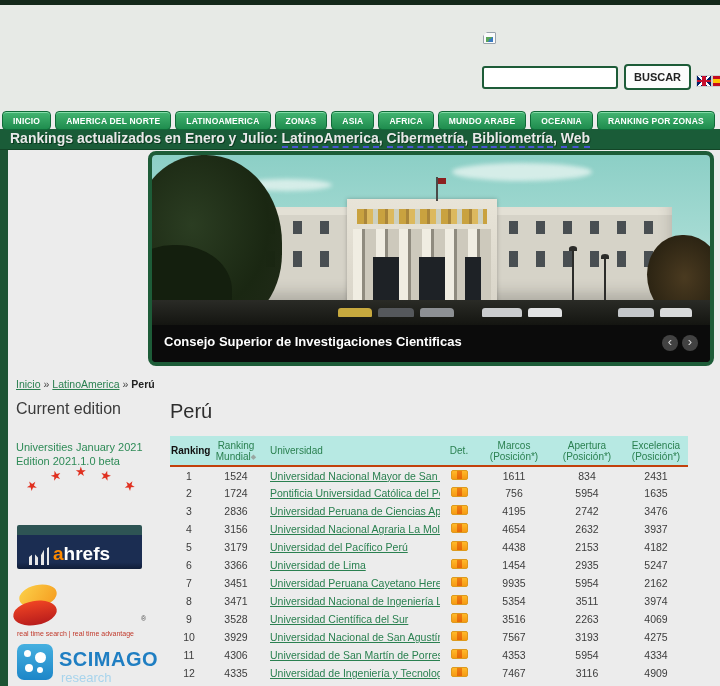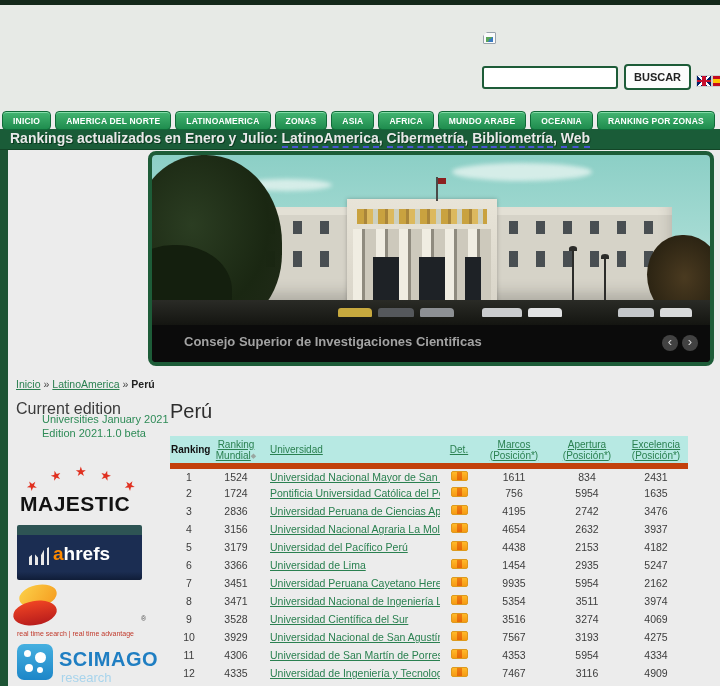--- a/index.html
+++ b/index.html
@@ -112,40 +112,40 @@
     background:repeating-linear-gradient(90deg, rgba(0,0,0,0) 0 10px, #1e2226 10px 36px, rgba(0,0,0,0) 36px 46px); }
   .flagpole { position:absolute; left:284px; top:22px; width:2px; height:24px; background:#4a4a48; }
   .flagcloth { position:absolute; left:286px; top:23px; width:8px; height:6px; background:#8c2020; }
   .tree { position:absolute; border-radius:48% 52% 45% 55%; }
   .lamp { position:absolute; width:2px; background:#2c2c2a; }
   .lamp::before { content:""; position:absolute; top:-5px; left:-3px; width:8px; height:5px; background:#2c2c2a; border-radius:50% 50% 0 0; }
   .street { position:absolute; left:0; bottom:0; width:558px; height:25px;
     background:linear-gradient(180deg,#2a2b26, #141511); }
   .car { position:absolute; bottom:8px; height:9px; border-radius:3px 4px 1px 1px; }
   .caption-bar { position:absolute; left:0; top:170px; width:558px; height:37px; background:#0b0b0b; }
-  .caption-text { position:absolute; left:12px; top:9px; font-size:13px; font-weight:bold; color:#a3a3a3;margin-left:20px; }
+  .caption-text { position:absolute; left:12px; top:9px; font-size:13px; font-weight:bold; color:#ffffff; }
   .car-arrow {
     position:absolute; top:10px; width:16px; height:16px; border-radius:50%;
     background:#424242; color:#d8d8d8; font-size:13px; line-height:14px; text-align:center; cursor:pointer;
   }
   .arrow-prev { right:32px; } .arrow-next { right:12px; }
 
   
   .breadcrumb { position:absolute; left:16px; top:378px; font-size:10.5px; color:#333; white-space:nowrap; }
   .breadcrumb a { color:#2a8050; text-decoration:underline; cursor:pointer; }
   .breadcrumb .bc-sep { color:#444; margin:0 3px; }
   .breadcrumb .bc-current { font-weight:bold; color:#222; }
   .current-edition { position:absolute; left:16px; top:400px; font-size:16px; color:#3a3a3a; }
-  .edition-lines { position:absolute; left:16px; top:412px; font-size:11px; line-height:14px; color:#2e8b57;margin-left:26px; }
+  .edition-lines { position:absolute; left:16px; top:440px; font-size:11px; line-height:14px; color:#2e8b57; }
 
   .logo-majestic { position:absolute; left:18px; top:462px; width:120px; height:60px; }
   .maj-star { position:absolute; color:#e03020; font-size:13px; }
   .maj-text { position:absolute; left:2px; top:30px; font-size:21px; font-weight:bold; color:#121212; letter-spacing:.5px; }
 
-  .logo-ahrefs { position:absolute; left:17px; top:525px; width:125px; height:55px;
+  .logo-ahrefs { position:absolute; left:17px; top:525px; width:125px; height:44px;
     background:linear-gradient(180deg,#2e5454 0 10px, #1b2d52 10px 85%, #101d38 100%); border-radius:2px; }
   .ahrefs-bars { position:absolute; left:12px; top:22px; width:20px; height:18px;
     background:repeating-linear-gradient(90deg,#e8e8e8 0 3px, rgba(0,0,0,0) 3px 6px);
     clip-path:polygon(0 55%, 25% 35%, 50% 65%, 75% 15%, 100% 0, 100% 100%, 0 100%); }
   .ahrefs-text { position:absolute; left:36px; top:18px; font-size:19px; font-weight:bold; color:#fff; }
   .ahrefs-text .ah-a { color:#ff8a00; }
 
   .logo-ql2 { position:absolute; left:13px; top:583px; width:135px; height:55px; }
   .ql2-swoosh { position:absolute; left:0; top:0; width:46px; height:48px; }
   .ql2-top { position:absolute; left:6px; top:2px; width:38px; height:22px; border-radius:50%;
@@ -163,24 +163,24 @@
   .sci-text { position:absolute; left:42px; top:4px; font-size:20px; font-weight:bold; color:#1f7ec2; letter-spacing:.5px; }
   .sci-sub { position:absolute; left:44px; top:26px; font-size:13px; color:#a8d4ec; }
 
   
   .page-title { position:absolute; left:170px; top:400px; font-size:20px; color:#2e2e2e; }
   .rank-table { position:absolute; left:170px; top:436px; width:518px; border-collapse:collapse; table-layout:fixed; font-size:10.5px; }
   .rank-table col.c1{width:38px} .rank-table col.c2{width:56px} .rank-table col.c3{width:176px}
   .rank-table col.c4{width:38px} .rank-table col.c5{width:72px} .rank-table col.c6{width:74px} .rank-table col.c7{width:64px}
   .rank-table thead th {
     background:#b7e9e3; font-weight:normal; text-align:center; vertical-align:middle;
-    padding:2px 1px; height:30px; border-bottom:6px solid #c2410c; font-size:10px;
+    padding:2px 1px; height:30px; border-bottom:2px solid #c2410c; font-size:10px;
   }
   .rank-table thead th.th-uni { text-align:left; padding-left:6px; }
-  .rank-table thead th a { color:#2a8050; text-decoration:underline; cursor:pointer; }
+  .rank-table thead th a { color:#2a8050; cursor:pointer; }
   .rank-table thead th .th-plain { font-weight:bold; color:#111; }
   .sort-ind { color:#9aa7a2; font-size:7px; vertical-align:middle; }
   .rank-table td { height:18px; text-align:center; color:#3c3c3c; vertical-align:middle; padding:0 1px; }
   .rank-table td.td-uni { text-align:left; padding-left:6px; white-space:nowrap; overflow:hidden; }
   .rank-table td.td-uni a { color:#2a8050; text-decoration:underline; cursor:pointer; }
   .det-icon { display:inline-block; width:17px; height:10px; border-radius:2px;
     background:linear-gradient(90deg,#ffd34d 0 35%, #ef8f1e 35% 65%, #ffd34d 65% 100%),
                linear-gradient(#ffe08a,#f6b93d);
     background-blend-mode:multiply;
     border:1px solid #dd9a1f; cursor:pointer; }
@@ -259,21 +259,20 @@
   <div>Universities January 2021</div>
   <div>Edition 2021.1.0 beta</div>
 </div>
 
 <div class="logo-majestic">
   <span class="maj-star" style="left:8px;  top:16px; transform:rotate(-32deg);">★</span>
   <span class="maj-star" style="left:32px; top:6px;  transform:rotate(-16deg);">★</span>
   <span class="maj-star" style="left:57px; top:2px;">★</span>
   <span class="maj-star" style="left:82px; top:6px;  transform:rotate(16deg);">★</span>
   <span class="maj-star" style="left:106px;top:16px; transform:rotate(32deg);">★</span>
-  <span class="maj-text">MAJESTIC</span>
 </div>
 
 <div class="logo-ahrefs">
   <span class="ahrefs-bars"></span>
   <span class="ahrefs-text"><span class="ah-a">a</span><span>hrefs</span></span>
 </div>
 
 <div class="logo-ql2">
   <span class="ql2-swoosh">
     <span class="ql2-top"></span>
@@ -389,21 +388,21 @@
         <td>5354</td>
         <td>3511</td>
         <td>3974</td>
       </tr>
       <tr>
         <td>9</td>
         <td>3528</td>
         <td class="td-uni"><a>Universidad Científica del Sur</a></td>
         <td><span class="det-icon"></span></td>
         <td>3516</td>
-        <td>3274</td>
+        <td>2263</td>
         <td>4069</td>
       </tr>
       <tr>
         <td>10</td>
         <td>3929</td>
         <td class="td-uni"><a>Universidad Nacional de San Agustín de Arequipa</a></td>
         <td><span class="det-icon"></span></td>
         <td>7567</td>
         <td>3193</td>
         <td>4275</td>

